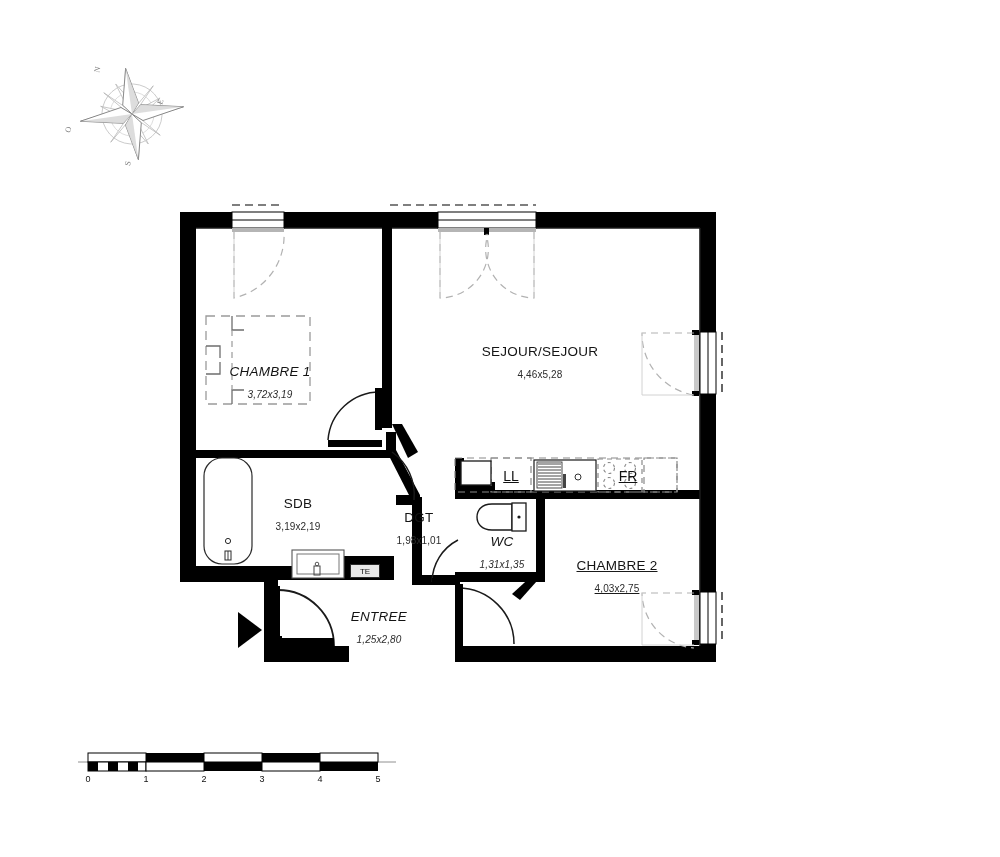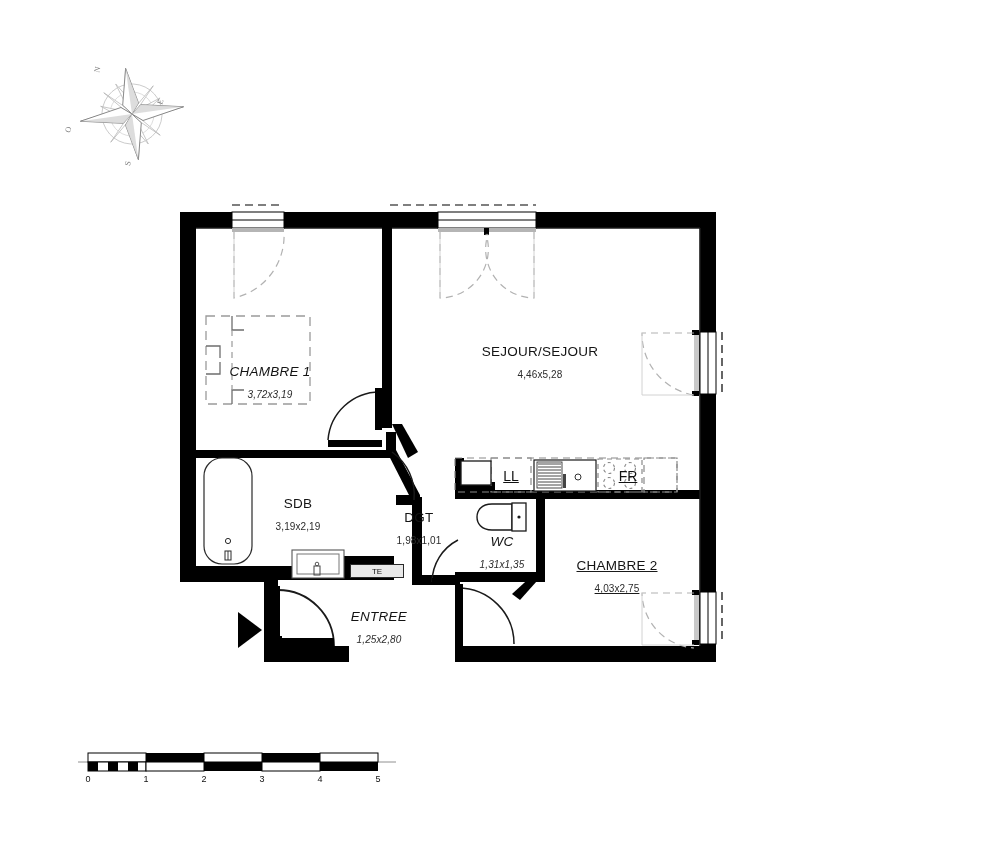--- a/index.html
+++ b/index.html
@@ -60,21 +60,21 @@
   .appliance-label {
     position: absolute;
     font-size: 14px;
     color: #111;
     transform: translate(-50%, -50%);
     white-space: nowrap;
     text-decoration: underline;
   }
   .te-box {
     position: absolute;
-    width: 54px; height: 14px;
+    width: 30px; height: 14px;
     background: #e9e9e9;
     border: 1px solid #2a2a2a;
     box-sizing: border-box;
     display: flex;
     align-items: center;
     justify-content: center;
     font-size: 8px;
     color: #111;
   }
 

